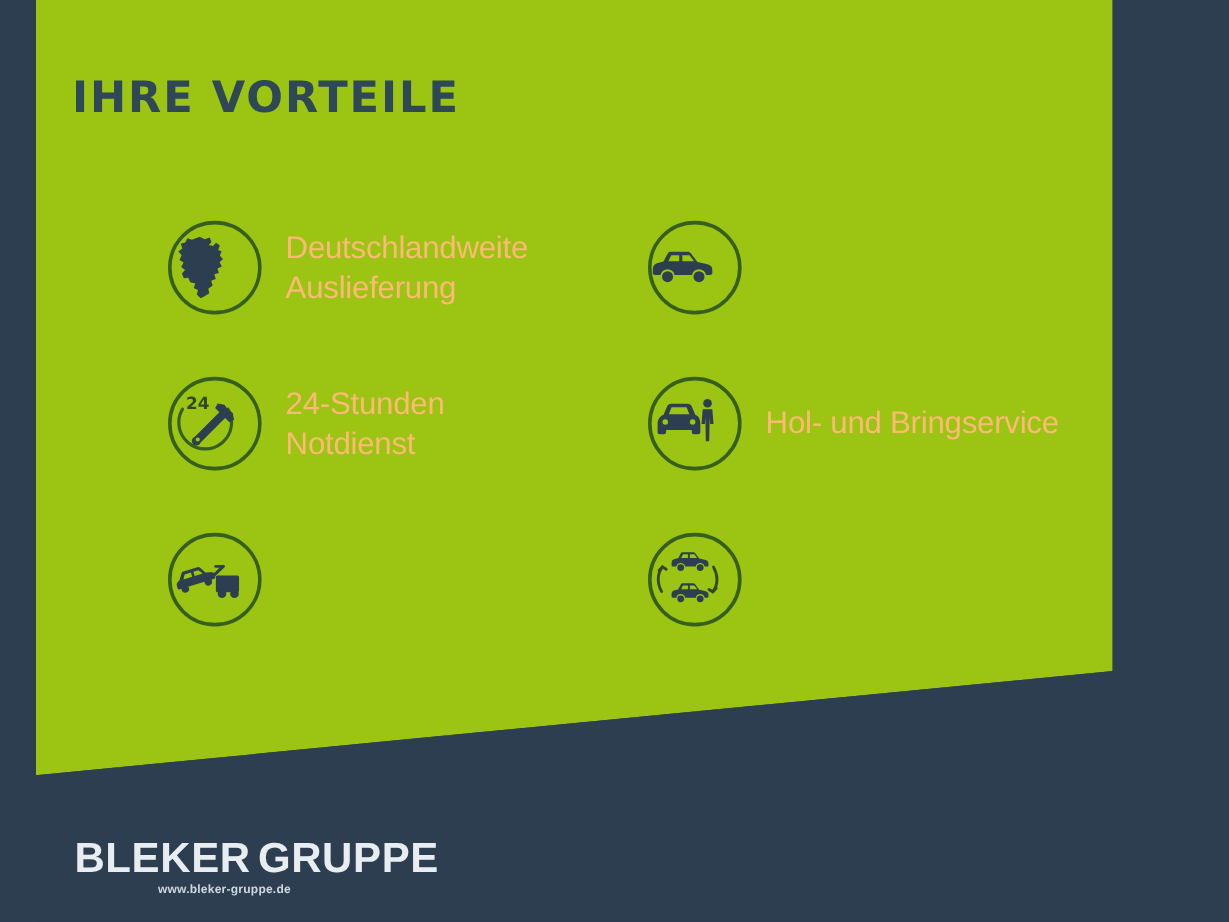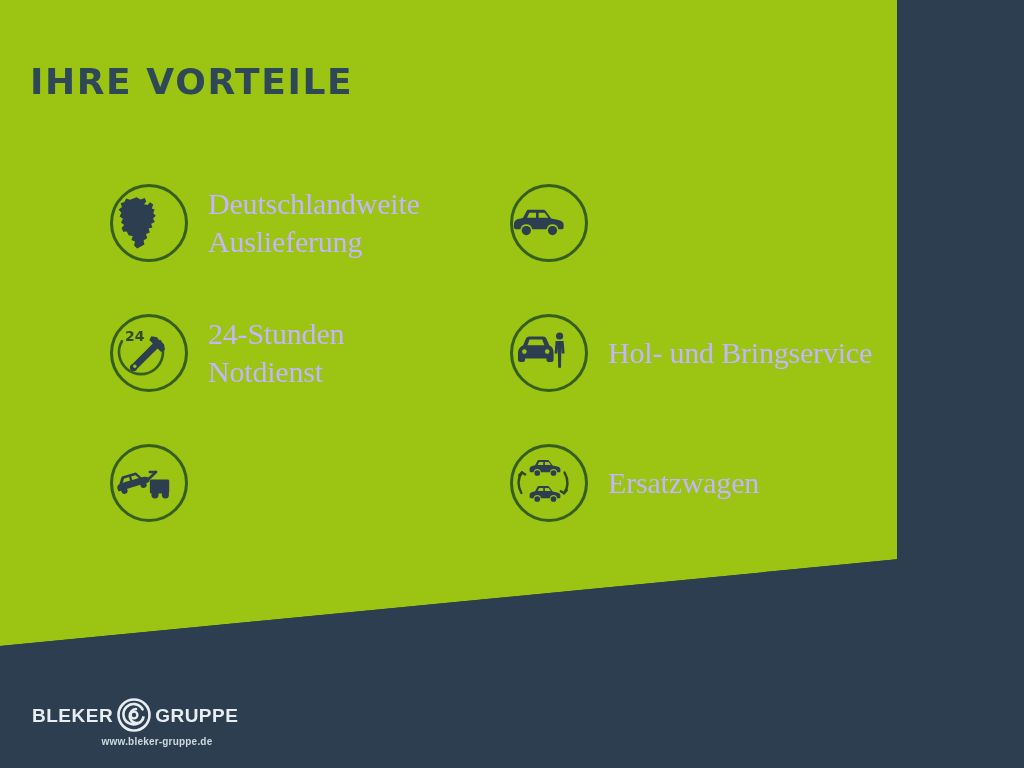--- a/index.html
+++ b/index.html
@@ -9,20 +9,21 @@
     background:#2c3e50;
     overflow:hidden;
     position:relative;
   }
 
   
   #slide {
     position:absolute; inset:0;
     width:897px; height:768px;
     overflow:hidden;
+    margin-left:30px;
   }
   #green-panel {
     position:absolute;
     left:0; top:0; width:1024px; height:768px;
     background:#9bc413;
     clip-path: polygon(0 0, 1024px 0, 1024px 547px, 0 646px);
   }
   #dark-panel {
     position:absolute;
     left:0; top:0; width:1024px; height:768px;
@@ -60,44 +61,44 @@
   .badge {
     flex:0 0 auto;
     width:78px; height:78px;
     border:3px solid #365e1e;
     border-radius:50%;
     display:flex; align-items:center; justify-content:flex-start;
     position:relative;
   }
   .badge svg { display:block; }
   .feature-label {
-    font-size:30px;
+    font-size:26px;
     line-height:1.28;
-    color:#c4b5fd;
-    font-family:Liberation Serif, serif;
+    color:#fdba74;
+    font-family:Liberation Sans, sans-serif;
     letter-spacing:-0.2px;
     white-space:pre-line;
   }
 
   
   #logo-block {
     position:absolute;
     left:32px; top:697px;
     width:300px;
   }
   #logo-wordmark {
     display:flex;
     align-items:center;
     justify-content:flex-start;
     gap:0px;
     height:36px;
   }
   .logo-word {
     font-family:"Liberation Sans", sans-serif;
-    font-size:19px;
+    font-size:35px;
     font-weight:bold;
     letter-spacing:0.5px;
     color:#e8edf1;
     line-height:1;
   }
   #logo-mark { margin:0 3px; display:block; }
   #logo-url {
     margin-top:3px;
     text-align:center;
     font-family:"Liberation Sans", sans-serif;
@@ -251,21 +252,20 @@
             <circle cx="39.5" cy="22.6" r="4.6"></circle>
           </g>
 
           <path d="M8.4 38.0 C4.4 31.0 4.6 23.0 9.0 17.4" fill="none" stroke="#2f4a1e" stroke-width="2.4" stroke-linecap="round"></path>
           <path d="M9.0 17.4 L6.2 20.4 M9.0 17.4 L12.2 19.4" fill="none" stroke="#2f4a1e" stroke-width="2.4" stroke-linecap="round"></path>
 
           <path d="M51.6 17.6 C55.6 24.6 55.4 32.6 51.0 38.2" fill="none" stroke="#2f4a1e" stroke-width="2.4" stroke-linecap="round"></path>
           <path d="M51.0 38.2 L53.8 35.2 M51.0 38.2 L47.8 36.2" fill="none" stroke="#2f4a1e" stroke-width="2.4" stroke-linecap="round"></path>
         </svg>
       </div>
-      <div class="feature-label">Ersatzwagen</div>
     </div>
 
   </div>
 
   <div id="logo-block">
     <div id="logo-wordmark">
       <span class="logo-word">BLEKER</span>
       <svg id="logo-mark" width="36" height="36" viewBox="0 0 36 36" aria-hidden="true">
         <circle cx="18" cy="18" r="15.5" fill="none" stroke="#e8edf1" stroke-width="2.6"></circle>
         <path d="M26.6 12.4 A10.2 10.2 0 1 0 27.6 19.4 A7.0 7.0 0 1 1 20.0 12.0" fill="none" stroke="#e8edf1" stroke-width="2.6" stroke-linecap="round"></path>

